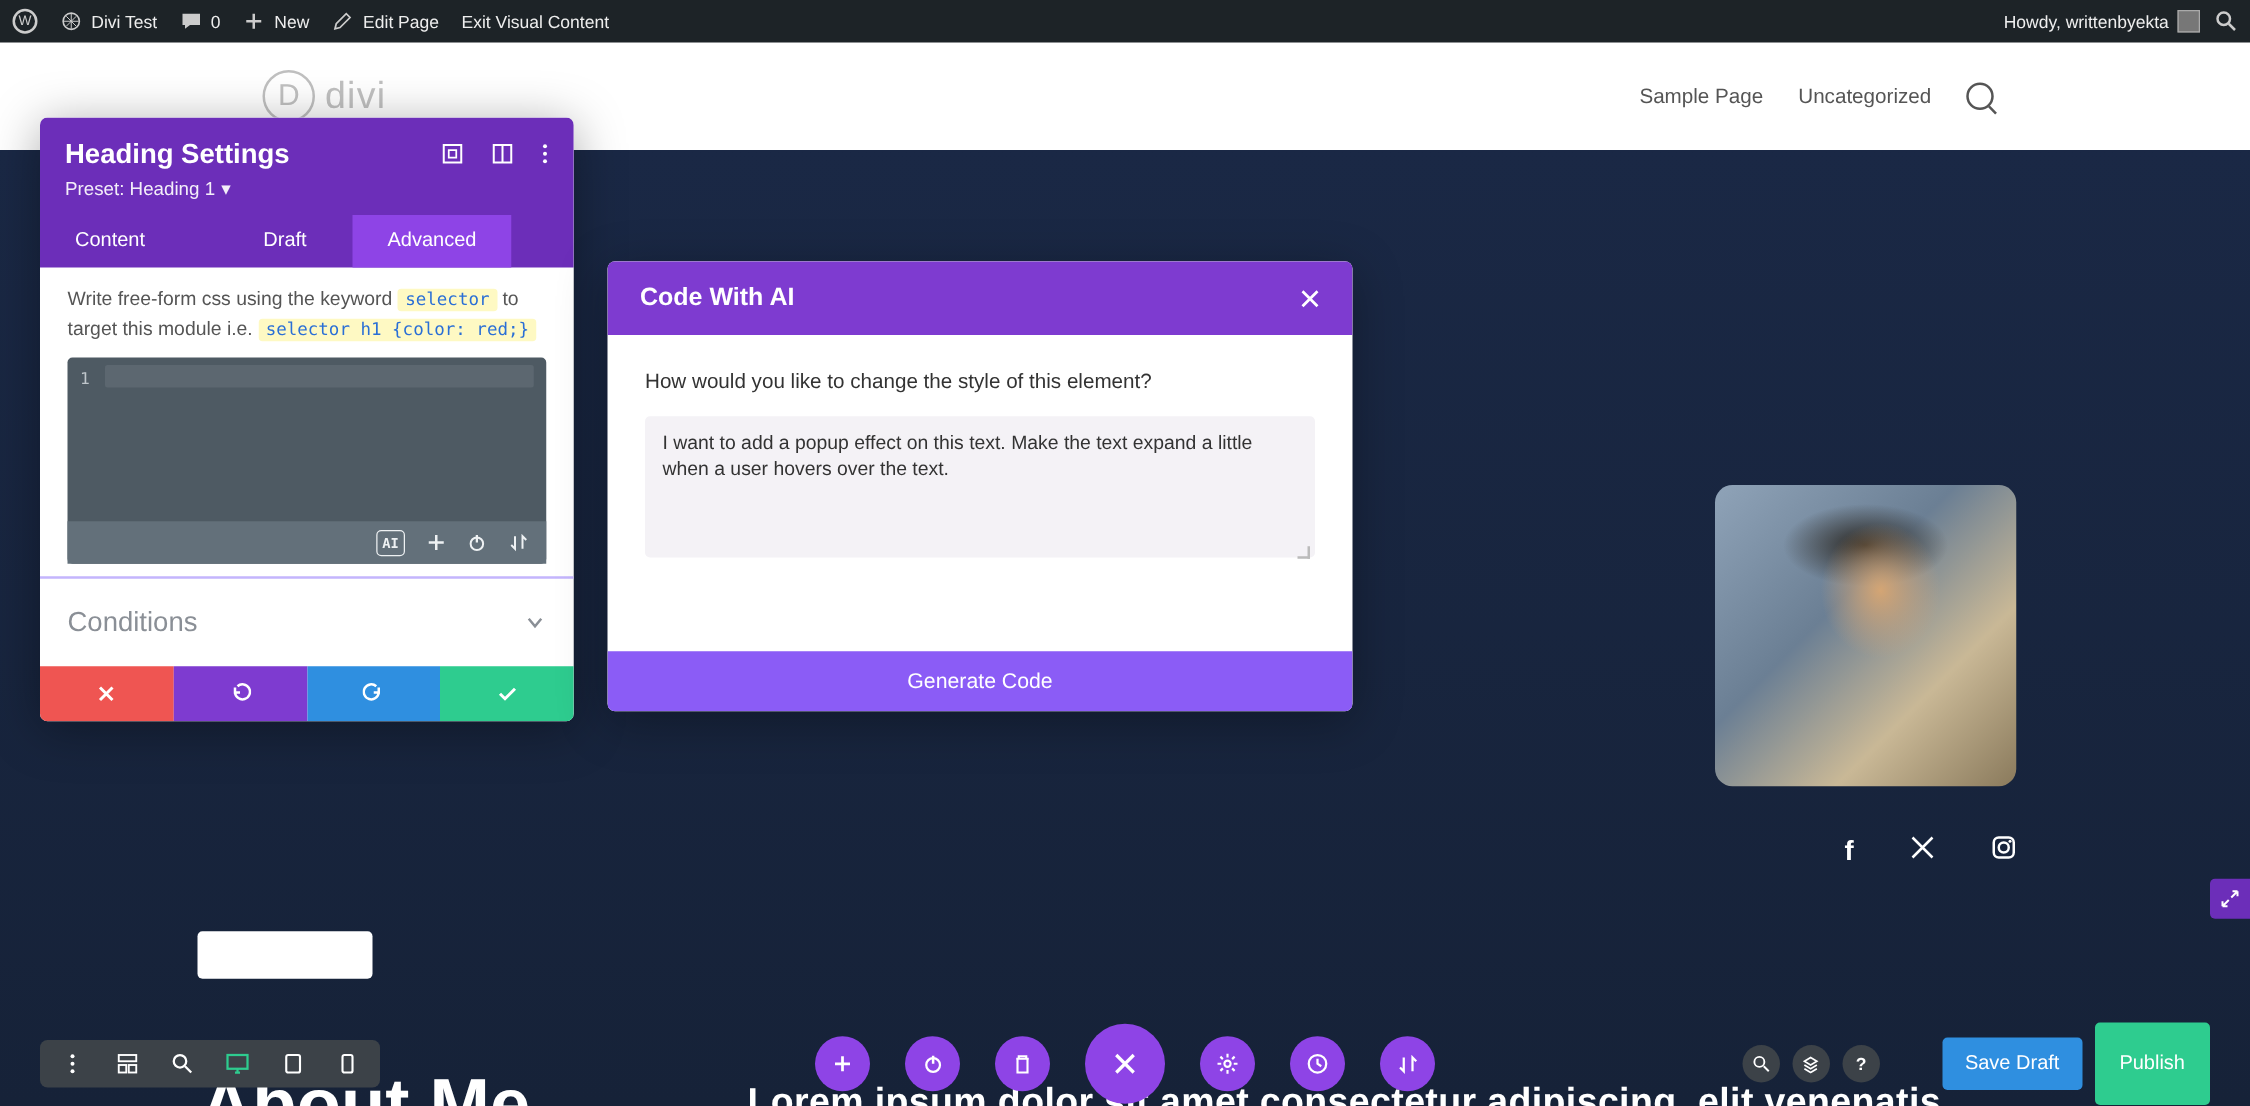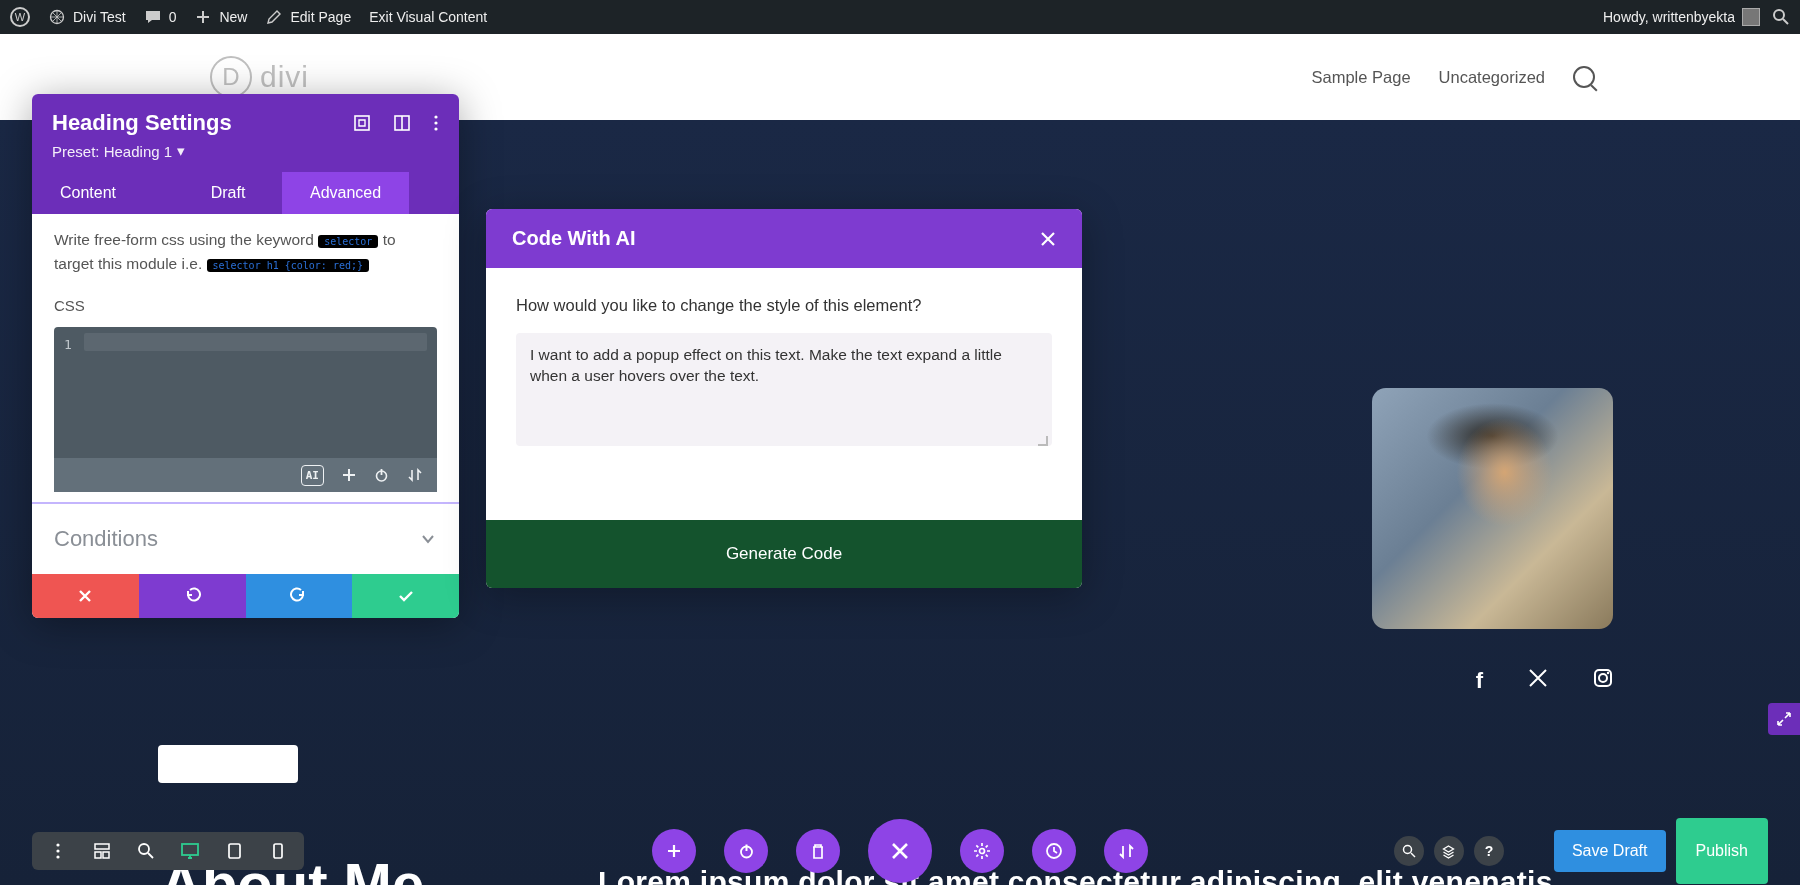--- a/index.html
+++ b/index.html
@@ -39,21 +39,21 @@
 .sp-title { font-size:22px; font-weight:600;}
 .sp-header-icons { margin-left:auto; display:flex; gap:22px; align-items:center;}
 .sp-preset { font-size:15px; margin-top:6px; opacity:0.92; display:flex; align-items:center; gap:5px;}
 .sp-tabs { display:flex; background:#6c2eb9;}
 .sp-tab { flex:0 0 auto; padding: 12px 28px; color:#fff; font-size:16px; cursor:pointer; text-align:center;}
 .sp-tab.active { background:#8e44e6;}
 .sp-tab:first-child { padding-left:28px; padding-right:28px; width:142px; text-align:left;}
 .sp-tab:nth-child(2){ width:108px; text-align:center;}
 .sp-tab:nth-child(3){ width:127px; text-align:center;}
 .sp-body { padding: 14px 22px 10px; font-size:15.5px; color:#555; line-height:1.55;}
-.kw { font-family: Menlo, monospace; color:#2a6fd6; background:#000000; padding:1px 6px; border-radius:3px; font-size:10px;}
+.kw { font-family: Menlo, monospace; color:#2a6fd6; background:#fef9c3; padding:1px 6px; border-radius:3px; font-size:14px;}
 .css-label { margin-top:18px; font-size:15px; color:#555;}
 .code-editor { margin-top:10px; background:#4e5a63; border-radius:4px; height:165px; position:relative; font-family:Menlo,monospace;}
 .code-gutter { position:absolute; top:8px; left:10px; color:#bfc6cb; font-size:13px;}
 .code-line-hl { position:absolute; top:6px; left:30px; right:10px; height:18px; background:#5c6770; border-radius:2px;}
 .code-toolbar { position:absolute; bottom:0; left:0; right:0; height:34px; background:#63707a; display:flex; align-items:center; justify-content:flex-end; gap:18px; padding:0 14px; color:#eef1f3;}
 .code-toolbar .ai-badge { border:1.5px solid #eef1f3; border-radius:4px; padding:1px 4px; font-size:11px; font-weight:700;}
 .conditions-row { padding:22px 22px; display:flex; align-items:center; border-top:2px solid #c4b5fd;}
 .conditions-label { font-size:22px; color:#8a8f96;}
 .chevron { margin-left:auto; color:#8a8f96;}
 .sp-footer { display:flex; height:44px;}
@@ -69,21 +69,21 @@
 
 .ai-modal { position:absolute; top:209px; left:486px; width:596px; background:#fff; border-radius:6px; overflow:hidden; box-shadow:0 8px 40px rgba(0,0,0,0.3);}
 .ai-header { background:#7e3bd0; color:#fff; padding:18px 26px; display:flex; align-items:center;}
 .ai-title { font-size:20px; font-weight:600;}
 .ai-close { margin-left:auto; font-size:20px; cursor:pointer;}
 .ai-body { padding:28px 30px 10px;}
 .ai-prompt { font-size:16.5px; color:#333; margin-bottom:18px;}
 .ai-textarea { width:100%; height:113px; background:#f4f2f6; border:none; border-radius:4px; padding:12px 14px; font-size:15.5px; color:#333; font-family:inherit; resize:none; line-height:1.35;}
 .ai-textarea-wrap { position:relative;}
 .ai-resize { position:absolute; bottom:4px; right:4px; width:10px; height:10px; border-right:2px solid #bbb; border-bottom:2px solid #bbb;}
-.ai-generate { display:block; width:100%; background:#14532d; color:#fff; text-align:center; padding:24px 0; font-size:17px; cursor:pointer; margin-top:60px;}
+.ai-generate { display:block; width:100%; background:#8b5cf6; color:#fff; text-align:center; padding:14px 0; font-size:17px; cursor:pointer; margin-top:60px;}
 
 
 .builder-bar { position:absolute; bottom:0; left:0; right:0; height:68px; display:flex; align-items:center; padding:0 32px;}
 .bb-left { background:#3c4248; border-radius:6px; display:flex; align-items:center; gap:24px; padding:10px 16px; color:#fff;}
 .bb-left .ico { width:20px; display:flex; justify-content:center; cursor:pointer;}
 .bb-left .ico.active { color:#2ecc8f;}
 .bb-center { position:absolute; left:50%; transform:translateX(-50%); display:flex; align-items:center; gap:28px;}
 .circ-btn { width:44px; height:44px; border-radius:50%; background:#8e44e6; color:#fff; display:flex; align-items:center; justify-content:center; cursor:pointer; font-size:18px;}
 .circ-btn.big { width:64px; height:64px; font-size:26px;}
 .bb-right { margin-left:auto; display:flex; align-items:center; gap:10px;}
@@ -231,21 +231,20 @@
     <div class="sp-tab">Draft</div>
     <div class="sp-tab active">Advanced</div>
   </div>
   <div class="sp-body">
     <div>
       <span>Write free-form css using the keyword </span>
       <span class="kw">selector</span>
       <span>  to target this module i.e. </span>
       <span class="kw">selector h1 {color: red;}</span>
     </div>
-    <div class="css-label">CSS</div>
     <div class="code-editor">
       <div class="code-line-hl"></div>
       <div class="code-gutter">1</div>
       <div class="code-toolbar">
         <span class="ai-badge">AI</span>
         <span>
             <svg width="14" height="14" viewBox="0 0 14 14">
               <path d="M7 1 v12 M1 7 h12" stroke="#eef1f3" stroke-width="2"></path>
             </svg>
           </span>

